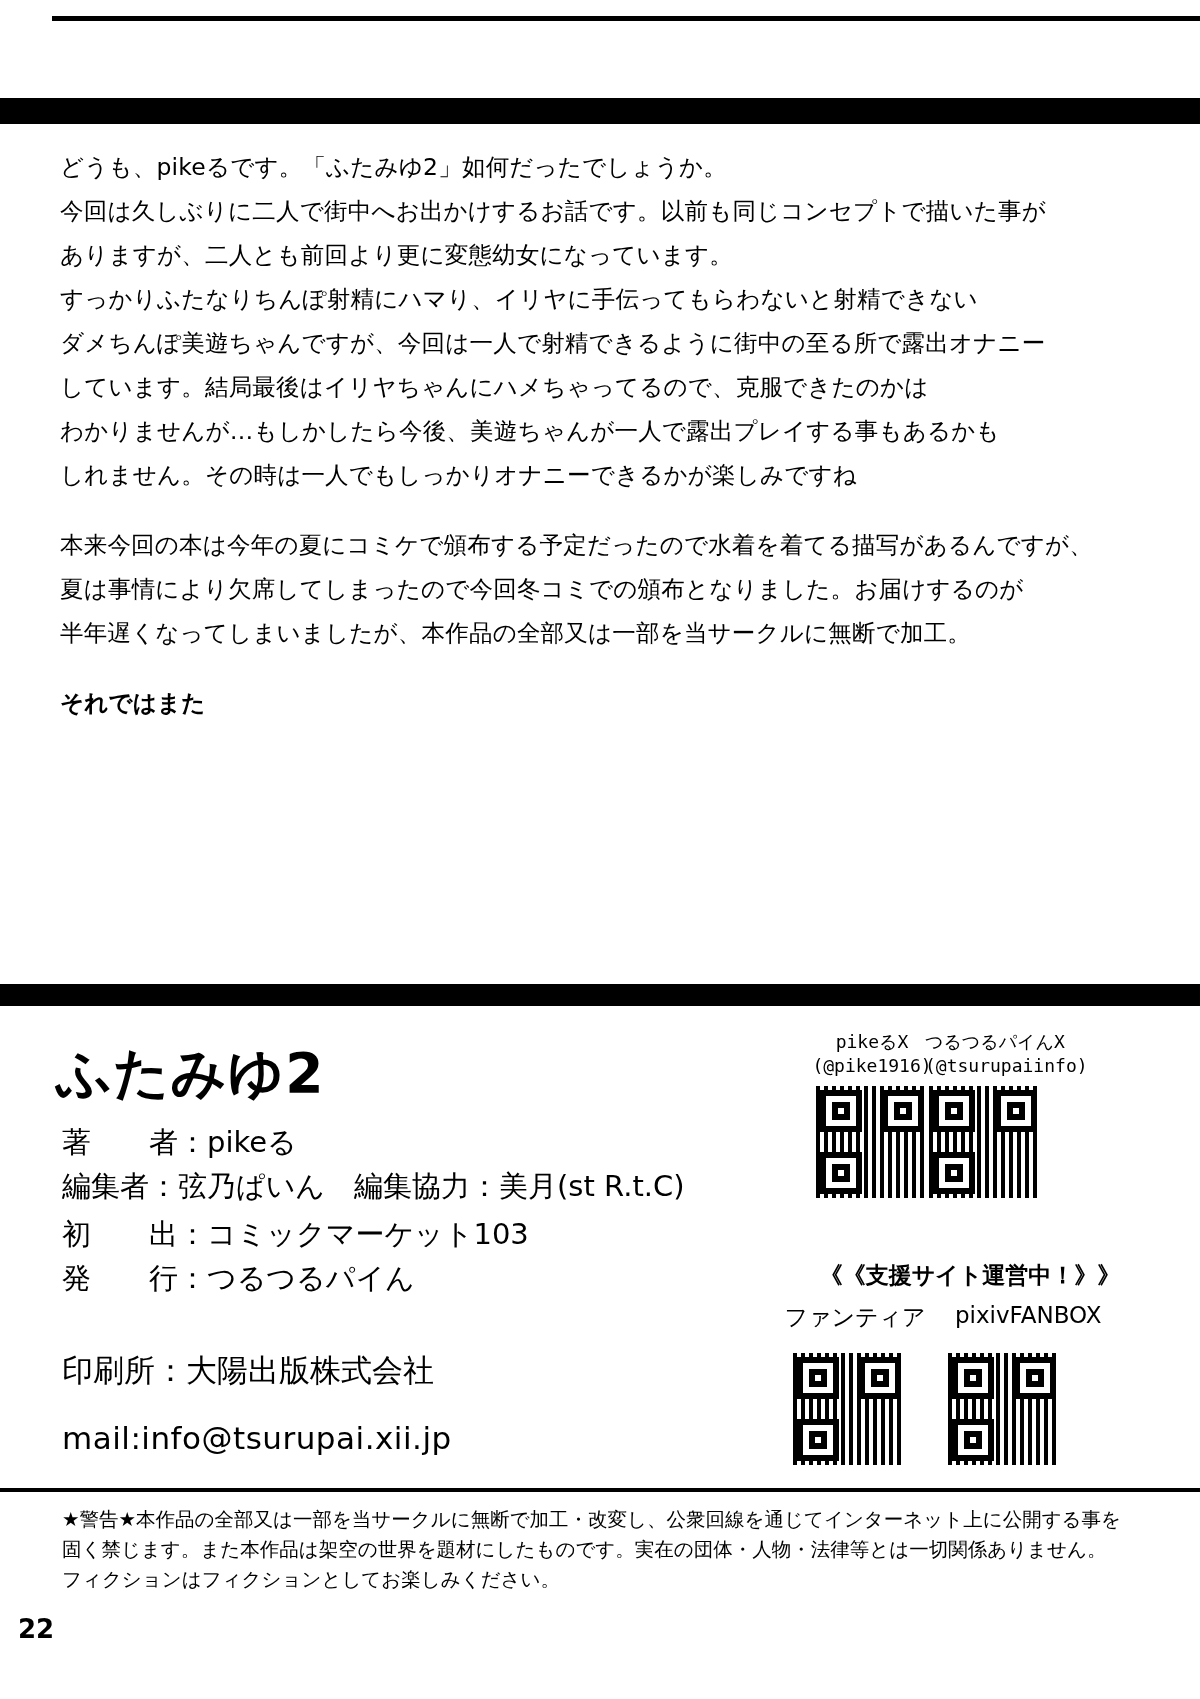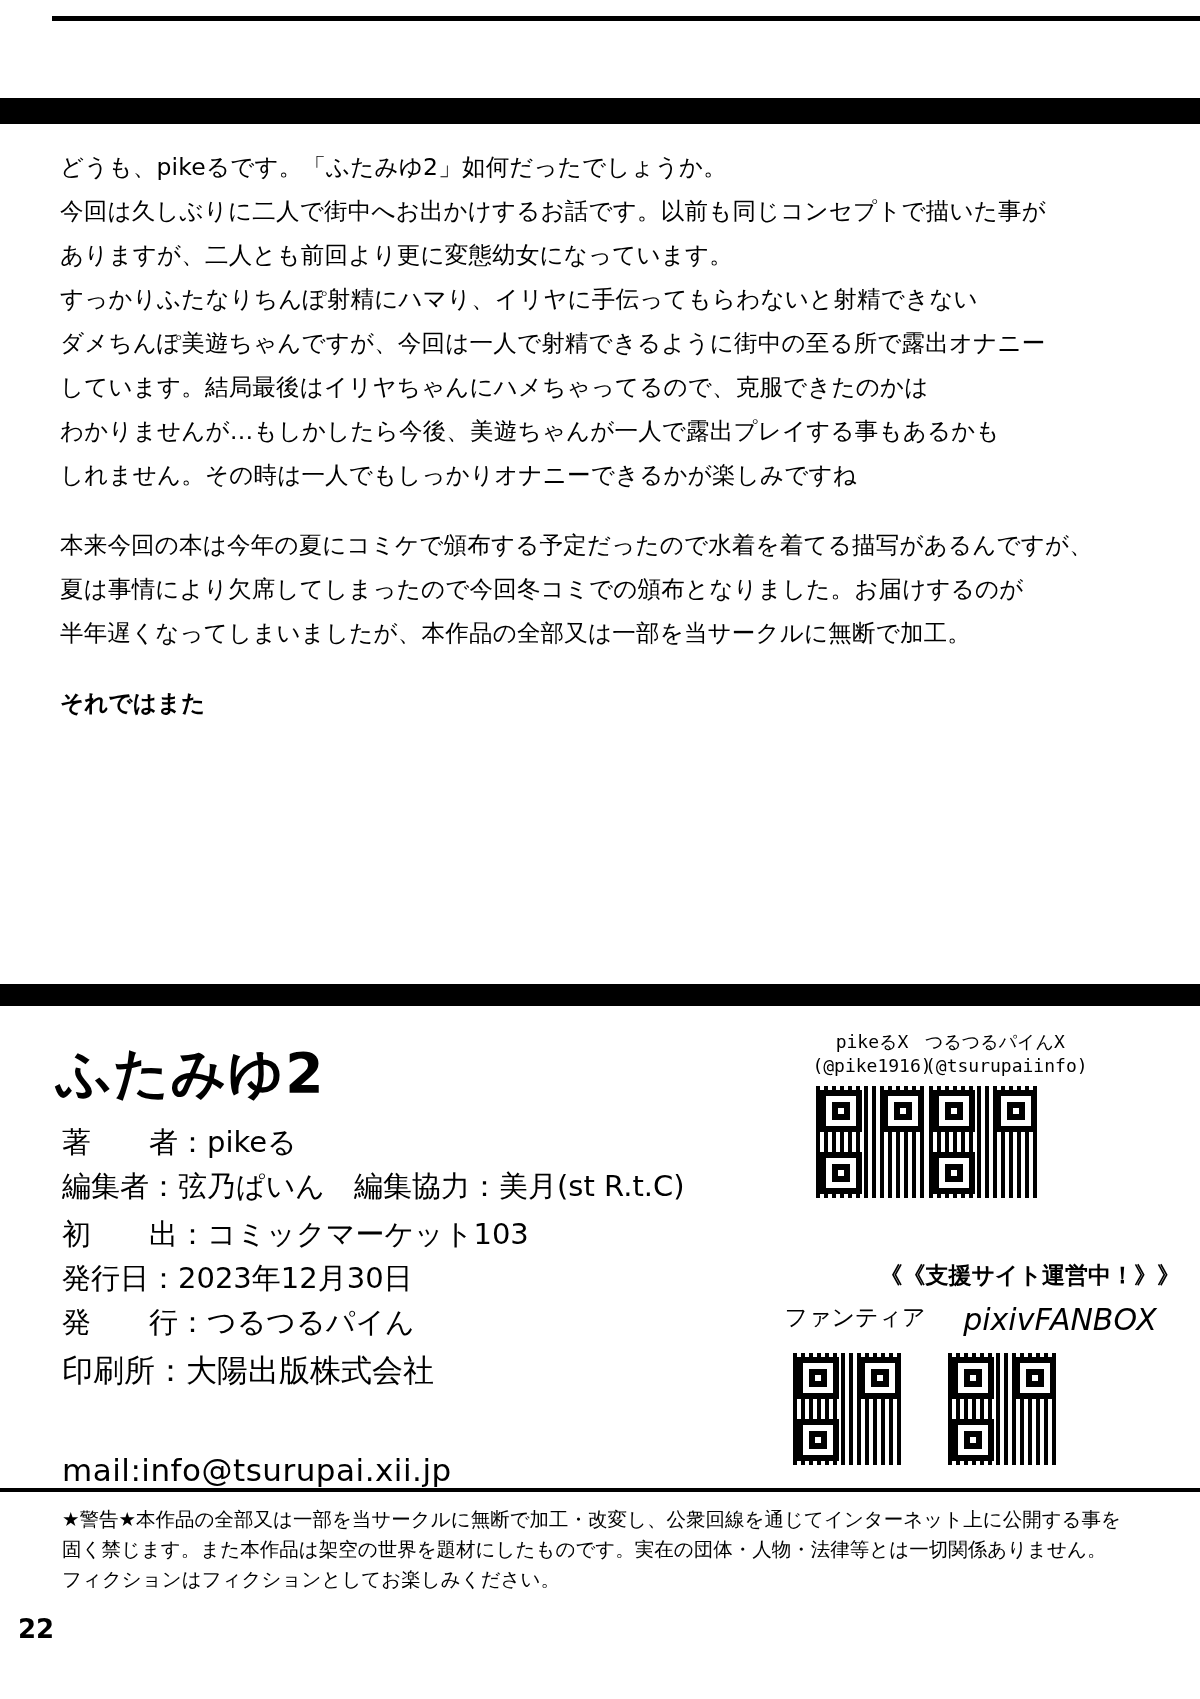--- a/index.html
+++ b/index.html
@@ -110,21 +110,20 @@
   }
   .credits .row { white-space: nowrap; }
   .credits .gap-top { margin-top: 4px; }
 
   .mail {
     position: absolute;
     left: 62px;
     top: 400px;
     font-size: 31px;
     letter-spacing: 0.5px;
-    margin-top: 32px;
   }
 
   .printer {
     position: absolute;
     left: 62px;
     top: 330px;
     font-size: 31px;
   }
 
   
@@ -173,44 +172,43 @@
     border: 6px solid #000;
     background: #fff;
     box-shadow: inset 0 0 0 6px #fff, inset 0 0 0 12px #000;
   }
 
   .support-banner {
     position: absolute;
     left: 0;
     top: 230px;
     width: 420px;
-    text-align: right;
+    text-align: center;
     font-size: 23px;
     font-weight: 700;
     white-space: nowrap;
   }
   .support-names {
     position: absolute;
     top: 272px;
     width: 420px;
     left: 0;
   }
   .support-names .n1 {
     position: absolute;
     left: 0; width: 190px;
     text-align: center;
     font-size: 23px;
   }
   .support-names .n2 {
     position: absolute;
     left: 195px; width: 210px;
-    text-align: center;
-    font-size: 30px;
+    text-align: left;
+    font-size: 23px;
     font-family: "DejaVu Sans", "Liberation Sans", sans-serif;
-    font-style: italic;
   }
   .qr-row2 {
     position: absolute;
     top: 315px;
     left: 0;
     width: 420px;
   }
   .qr-row2 .qb { position: absolute; }
   .qr-row2 .qb.a { left: 33px; }
   .qr-row2 .qb.b { left: 188px; }
@@ -268,21 +266,20 @@
   </div>
 
   <div class="divider"></div>
 
   <div class="colophon">
     <div class="book-title">ふたみゆ2</div>
     <div class="credits">
       <div class="row">著　　者：pikeる</div>
       <div class="row">編集者：弦乃ぱいん　編集協力：美月(st R.t.C)</div>
       <div class="row gap-top">初　　出：コミックマーケット103</div>
-      <div class="row">発行日：2023年12月30日</div>
       <div class="row">発　　行：つるつるパイん</div>
     </div>
     <div class="printer">印刷所：大陽出版株式会社</div>
     <div class="mail">mail:info@tsurupai.xii.jp</div>
   </div>
 
   <div class="qr-area">
 
     <div class="qr-col c1">
       <div class="qr-label">pikeるX</div>

